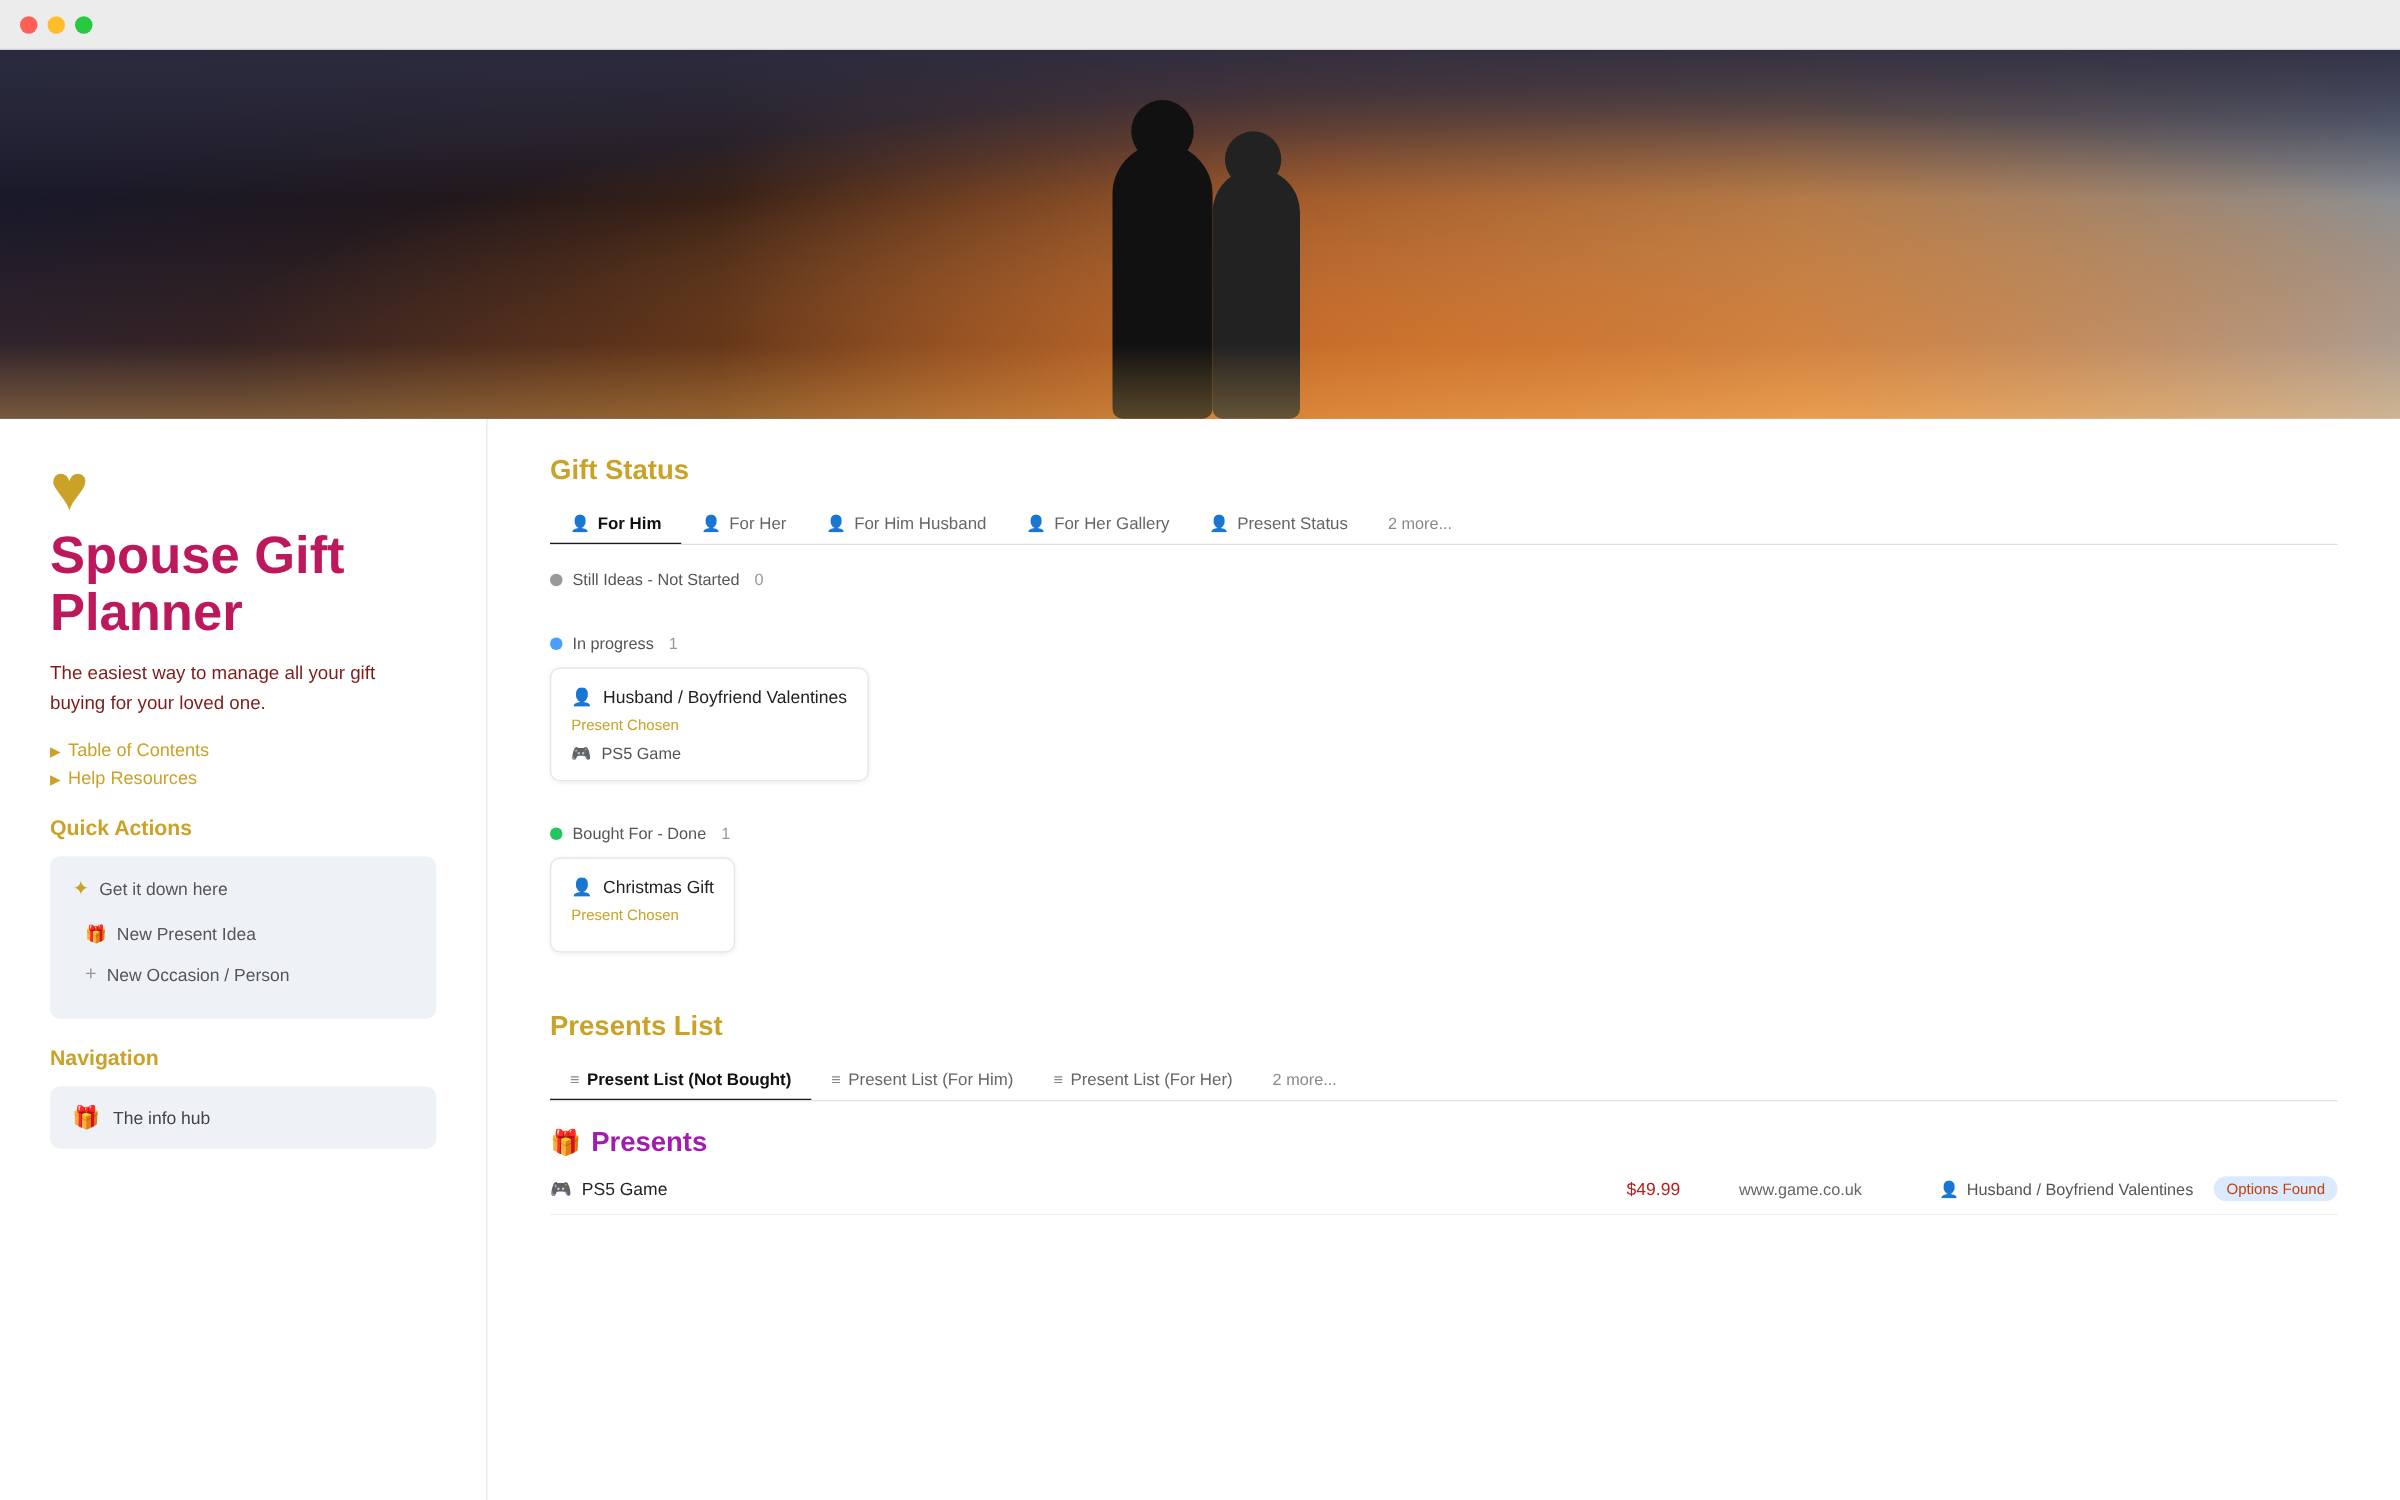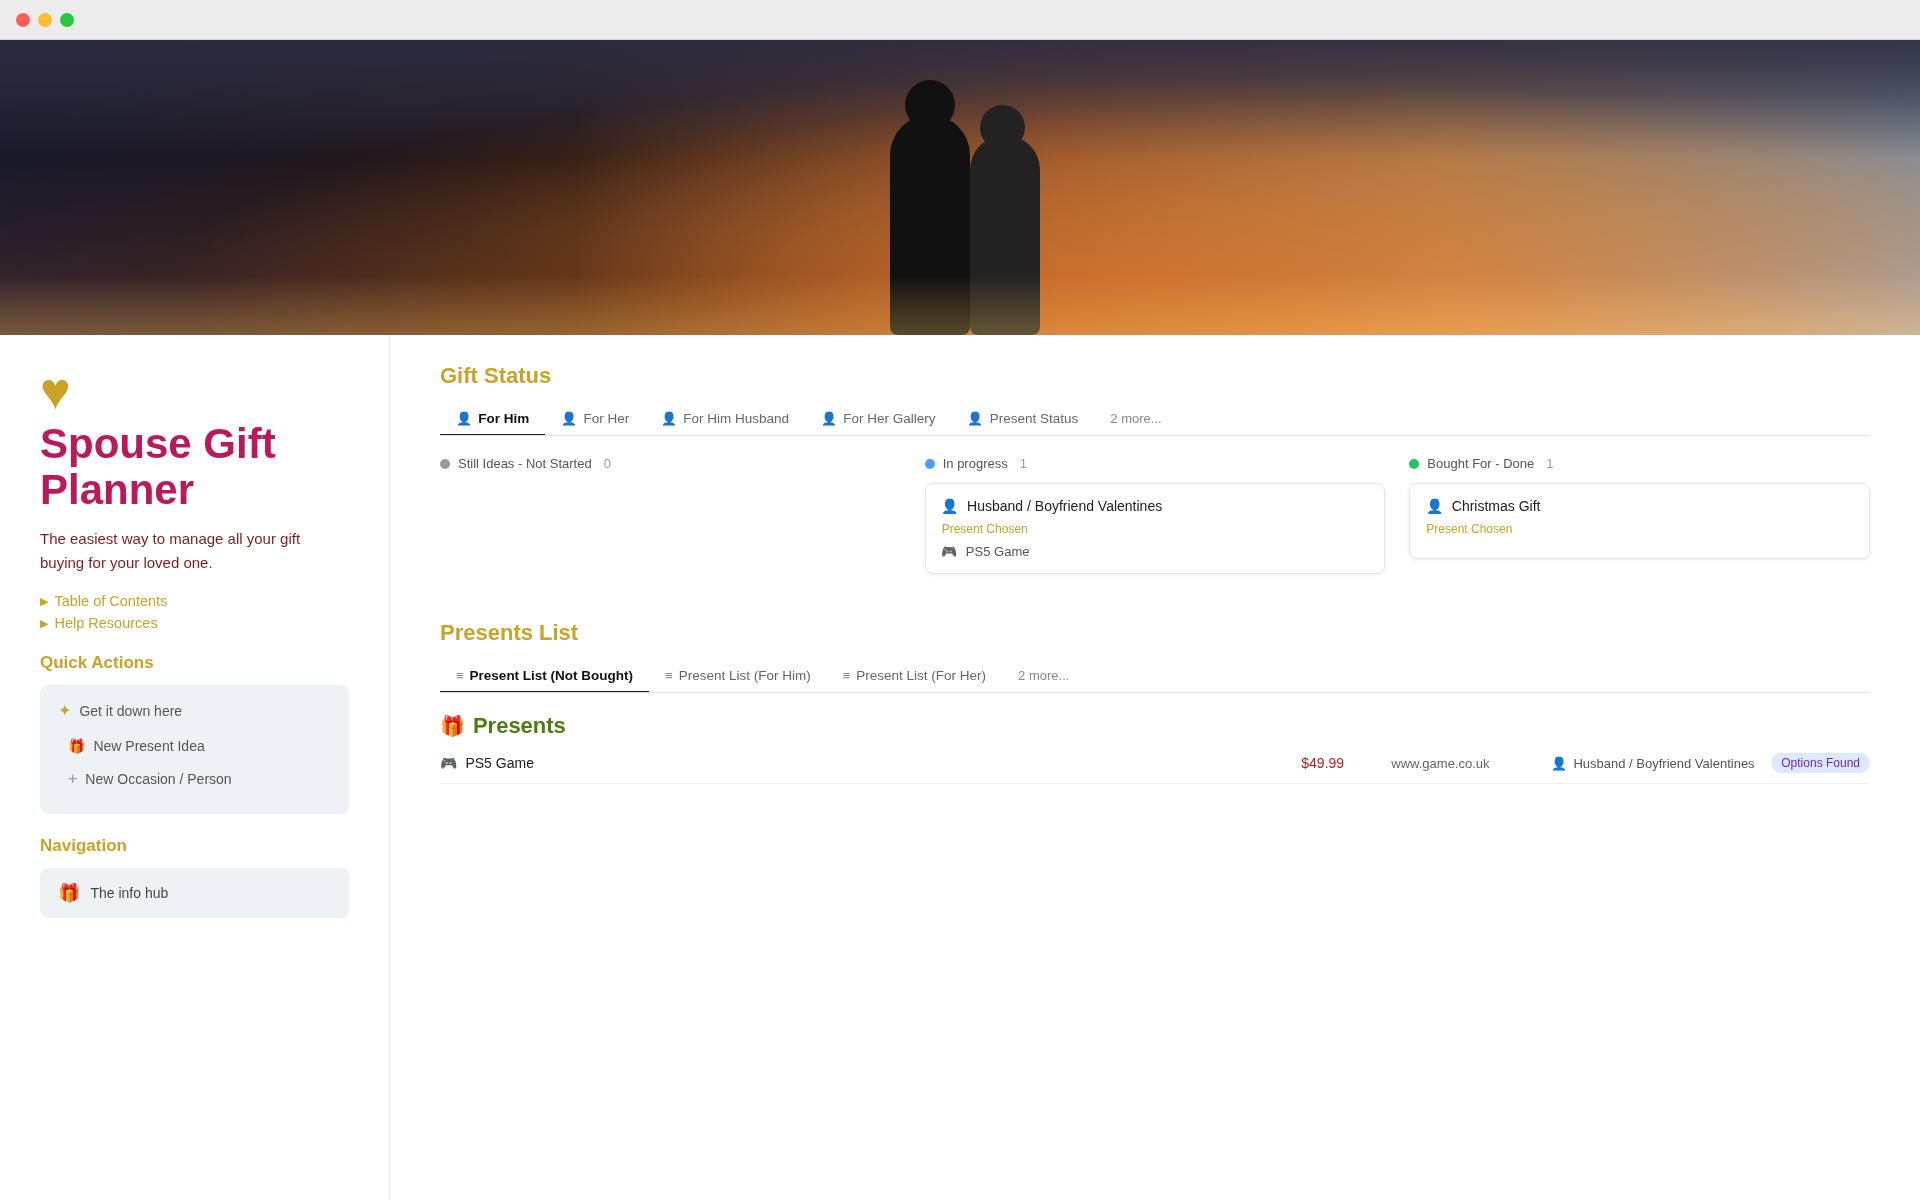--- a/index.html
+++ b/index.html
@@ -248,20 +248,21 @@
     }
     .tab-icon { font-size: 13px; color: #888; }
     .tab-more { color: #888; font-size: 13px; }
 
     
     .kanban {
       display: flex;
       gap: 24px;
       margin-bottom: 36px;
       align-items: flex-start;
+      flex-direction: column;
     }
 
     .kanban-column {
       flex: 1;
       min-width: 0;
     }
 
     .kanban-header {
       display: flex;
       align-items: center;
@@ -324,21 +325,21 @@
     .card-item-icon { font-size: 13px; }
 
     
     .presents-list-header {
       display: flex;
       align-items: center;
       gap: 8px;
       margin-bottom: 4px;
     }
     .presents-icon { font-size: 20px; color: #c9a227; }
-    .presents-title { font-size: 22px; font-weight: 700; color: #4d7c0f; }
+    .presents-title { font-size: 22px; font-weight: 700; color: #a21caf; }
 
     .list-row {
       display: flex;
       align-items: center;
       padding: 10px 0;
       border-bottom: 1px solid #f0f0f0;
       font-size: 14px;
     }
     .list-row-icon { font-size: 14px; margin-right: 8px; color: #888; }
     .list-name { color: #222; font-weight: 500; flex: 1; }
@@ -346,21 +347,21 @@
     .list-url { color: #666; margin-right: 20px; font-size: 13px; min-width: 140px; }
     .list-person { display: flex; align-items: center; gap: 6px; color: #555; font-size: 13px; min-width: 220px; }
     .list-person-icon { font-size: 13px; color: #c9a227; }
 
     .status-badge {
       padding: 3px 10px;
       border-radius: 12px;
       font-size: 12px;
       font-weight: 500;
     }
-    .badge-blue { background: #dbeafe; color: #6d28d9; }
+    .badge-blue { background: #dbeafe; color: #c2410c; }
 
     .hero-gradient-overlay {
       position: absolute;
       inset: 0;
       background: 
         radial-gradient(ellipse at 60% 80%, rgba(220,120,40,0.6) 0%, transparent 60%),
         radial-gradient(ellipse at 80% 60%, rgba(180,140,90,0.4) 0%, transparent 50%),
         linear-gradient(to bottom, rgba(40,40,60,0.8) 0%, rgba(20,20,30,0.3) 40%, rgba(200,100,40,0.2) 100%);
       pointer-events: none;
     }

